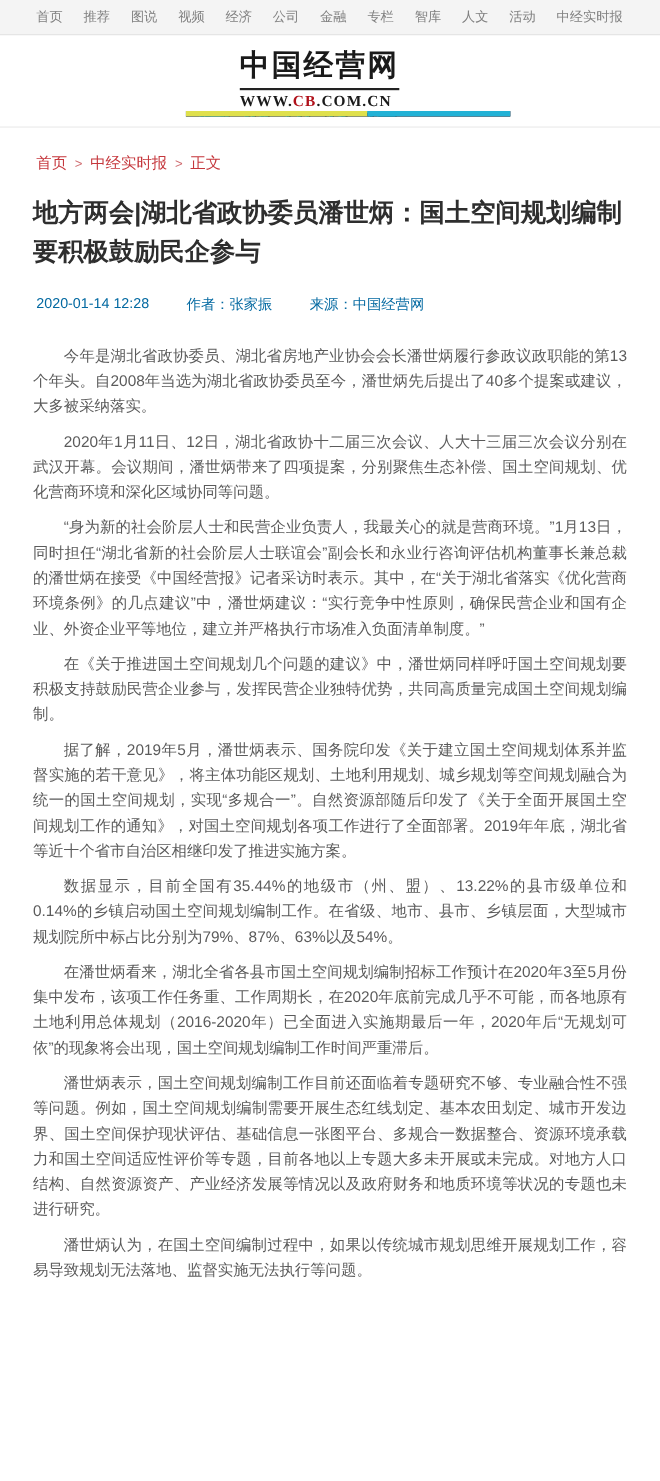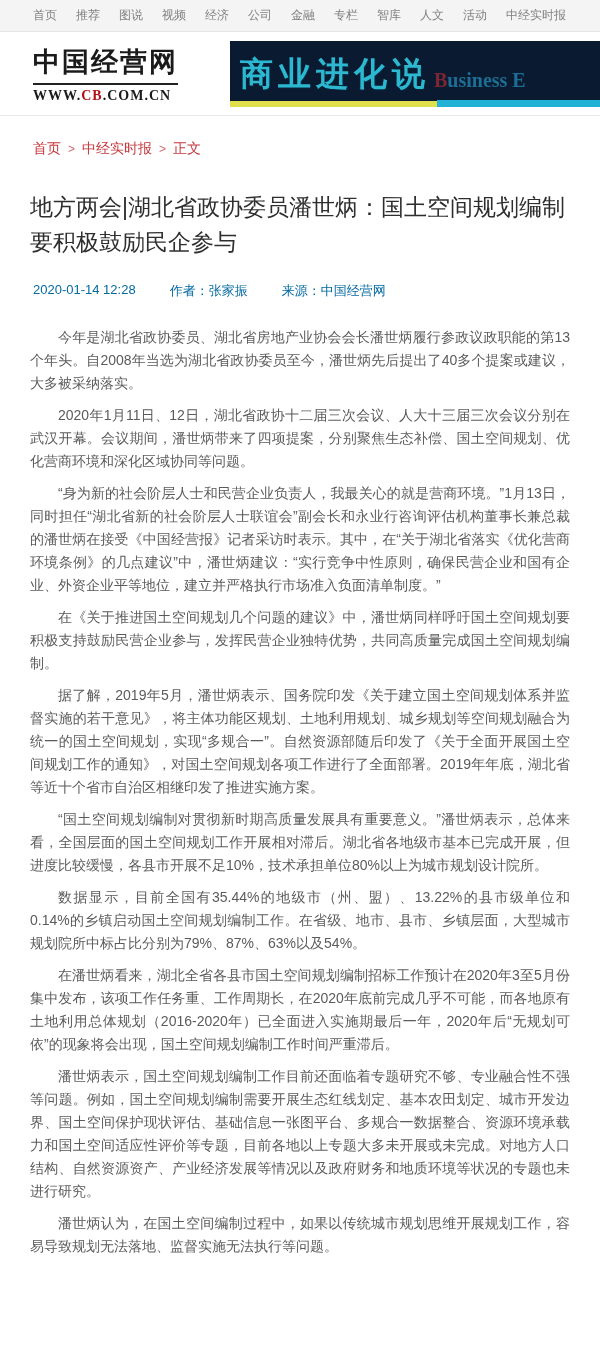--- a/index.html
+++ b/index.html
@@ -12,21 +12,21 @@
   
   .topnav {
     height:32px; background:#f4f4f4; border-bottom:1px solid #e4e4e4;
     display:flex; align-items:center; padding-left:33px; gap:19px;
     font-size:12px; color:#808080; white-space:nowrap; overflow:hidden;
   }
   .topnav .nav-item { cursor:pointer; color:#808080; }
   
   .header {
     display:flex; align-items:center; padding:9px 0 9px 33px;
-    border-bottom:1px solid #e9e9e9; height:84px;
+    border-bottom:1px solid #e9e9e9; height:84px;flex-direction:column;
   }
   .logo { width:197px; flex:0 0 auto; }
   .logo-title {
     font-size:27px; font-weight:bold; color:#1a1a1a; letter-spacing:2px;
     border-bottom:2px solid #222; padding-bottom:3px; display:inline-block;
   }
   .logo-url {
     font-family:"Liberation Serif","DejaVu Serif",serif;
     font-size:14px; font-weight:bold; color:#1a1a1a; letter-spacing:1px;
     margin-top:3px;
@@ -53,21 +53,21 @@
   
   .breadcrumb {
     padding:24px 0 0 33px; font-size:14px; color:#c5373c;
     display:flex; align-items:center; gap:7px;
   }
   .breadcrumb .crumb { color:#c5373c; cursor:pointer; }
   .breadcrumb .sep { color:#cf6a6e; font-size:12px; }
   
   .article { padding:0 30px; }
   .article-title {
-    margin-top:32px; font-size:23px; line-height:35px; font-weight:normal;
+    margin-top:18px; font-size:23px; line-height:35px; font-weight:bold;
     color:#2e2e2e;
   }
   .article-meta {
     margin-top:22px; font-size:13px; color:#0369a1;
     display:flex; gap:34px; padding-left:3px;
   }
   .article-body { margin-top:26px; }
   .article-body p {
     font-size:14px; line-height:23px; color:#5b5b5b;
     text-indent:2em; margin-bottom:9px; text-align:justify;
@@ -120,19 +120,18 @@
     <span>2020-01-14 12:28</span>
     <span>作者：张家振</span>
     <span>来源：中国经营网</span>
   </div>
   <div class="article-body">
       <p>今年是湖北省政协委员、湖北省房地产业协会会长潘世炳履行参政议政职能的第13个年头。自2008年当选为湖北省政协委员至今，潘世炳先后提出了40多个提案或建议，大多被采纳落实。</p>
       <p>2020年1月11日、12日，湖北省政协十二届三次会议、人大十三届三次会议分别在武汉开幕。会议期间，潘世炳带来了四项提案，分别聚焦生态补偿、国土空间规划、优化营商环境和深化区域协同等问题。</p>
       <p>“身为新的社会阶层人士和民营企业负责人，我最关心的就是营商环境。”1月13日，同时担任“湖北省新的社会阶层人士联谊会”副会长和永业行咨询评估机构董事长兼总裁的潘世炳在接受《中国经营报》记者采访时表示。其中，在“关于湖北省落实《优化营商环境条例》的几点建议”中，潘世炳建议：“实行竞争中性原则，确保民营企业和国有企业、外资企业平等地位，建立并严格执行市场准入负面清单制度。”</p>
       <p>在《关于推进国土空间规划几个问题的建议》中，潘世炳同样呼吁国土空间规划要积极支持鼓励民营企业参与，发挥民营企业独特优势，共同高质量完成国土空间规划编制。</p>
       <p>据了解，2019年5月，潘世炳表示、国务院印发《关于建立国土空间规划体系并监督实施的若干意见》，将主体功能区规划、土地利用规划、城乡规划等空间规划融合为统一的国土空间规划，实现“多规合一”。自然资源部随后印发了《关于全面开展国土空间规划工作的通知》，对国土空间规划各项工作进行了全面部署。2019年年底，湖北省等近十个省市自治区相继印发了推进实施方案。</p>
-      <p>“国土空间规划编制对贯彻新时期高质量发展具有重要意义。”潘世炳表示，总体来看，全国层面的国土空间规划工作开展相对滞后。湖北省各地级市基本已完成开展，但进度比较缓慢，各县市开展不足10%，技术承担单位80%以上为城市规划设计院所。</p>
       <p>数据显示，目前全国有35.44%的地级市（州、盟）、13.22%的县市级单位和0.14%的乡镇启动国土空间规划编制工作。在省级、地市、县市、乡镇层面，大型城市规划院所中标占比分别为79%、87%、63%以及54%。</p>
       <p>在潘世炳看来，湖北全省各县市国土空间规划编制招标工作预计在2020年3至5月份集中发布，该项工作任务重、工作周期长，在2020年底前完成几乎不可能，而各地原有土地利用总体规划（2016-2020年）已全面进入实施期最后一年，2020年后“无规划可依”的现象将会出现，国土空间规划编制工作时间严重滞后。</p>
       <p>潘世炳表示，国土空间规划编制工作目前还面临着专题研究不够、专业融合性不强等问题。例如，国土空间规划编制需要开展生态红线划定、基本农田划定、城市开发边界、国土空间保护现状评估、基础信息一张图平台、多规合一数据整合、资源环境承载力和国土空间适应性评价等专题，目前各地以上专题大多未开展或未完成。对地方人口结构、自然资源资产、产业经济发展等情况以及政府财务和地质环境等状况的专题也未进行研究。</p>
       <p>潘世炳认为，在国土空间编制过程中，如果以传统城市规划思维开展规划工作，容易导致规划无法落地、监督实施无法执行等问题。</p>
     </div>
 </div>
 
 </body></html>

